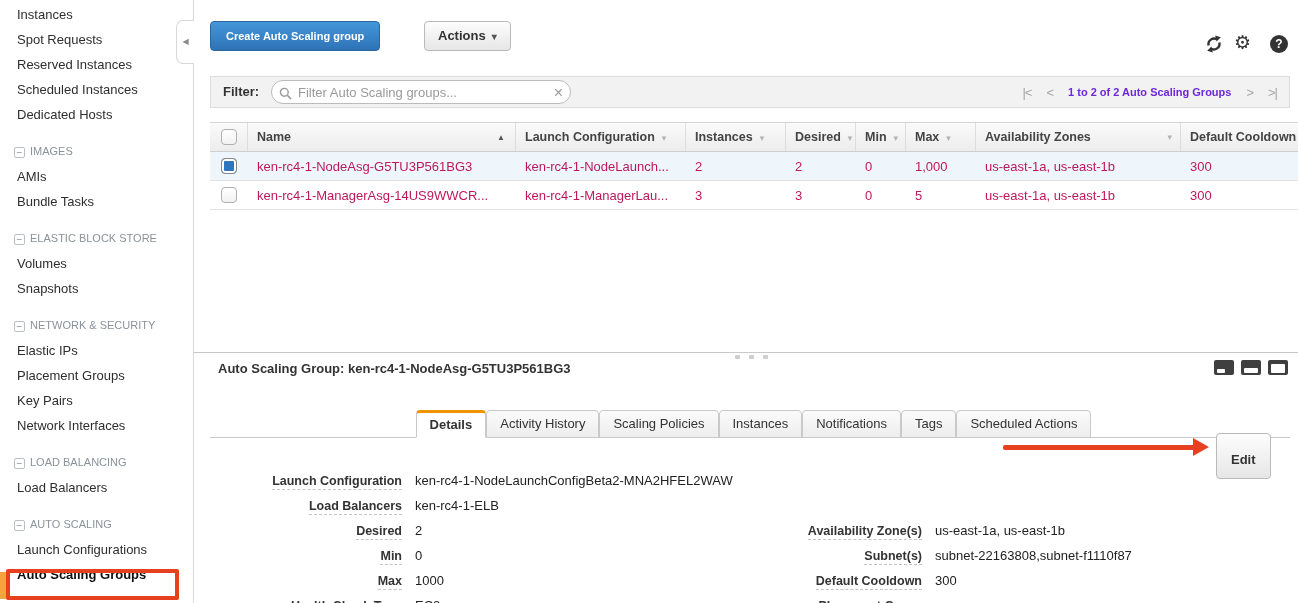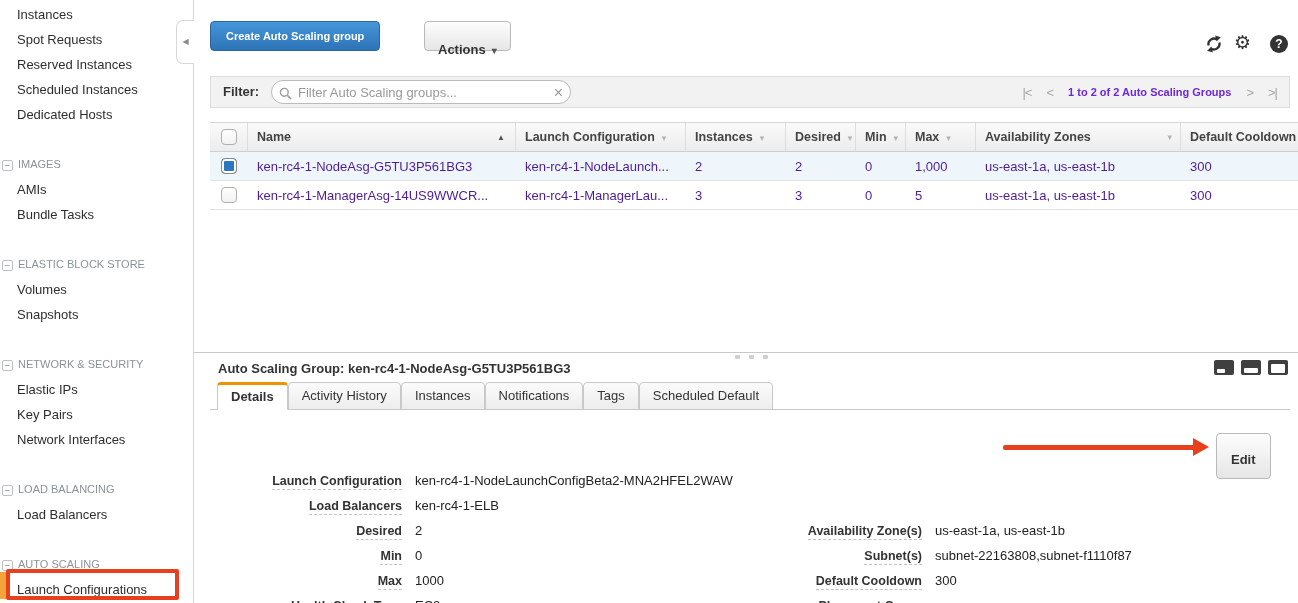--- a/index.html
+++ b/index.html
@@ -4,35 +4,35 @@
 <style>
   * { margin:0; padding:0; box-sizing:border-box; }
   html,body { width:1298px; height:603px; overflow:hidden; background:#fff;
     font-family:"Liberation Sans","DejaVu Sans",sans-serif; color:#333; }
 
   
   #sidebar { position:absolute; left:0; top:0; width:193px; height:603px; background:#fff; padding-top:2px; }
   #sidebar-divider { position:absolute; left:193px; top:0; width:1px; height:603px; background:#d8d8d8; }
   .side-item { height:25px; line-height:25px; padding-left:17px; font-size:13px; color:#2e2e2e; cursor:pointer; white-space:nowrap; }
   .side-item.selected { font-weight:bold; color:#111; }
-  .side-header { height:25px; line-height:25px; margin-top:25px; padding-left:2px; font-size:11px; color:#8a9399; white-space:nowrap; cursor:pointer; }
+  .side-header { height:25px; line-height:25px; margin-top:12px; padding-left:14px; font-size:11px; color:#8a9399; white-space:nowrap; cursor:pointer; }
   .minus-box { display:inline-block; width:11px; height:11px; border:1px solid #b9bfc3; border-radius:2px; background:#fff;
     color:#8a9399; font-size:10px; line-height:9px; text-align:center; vertical-align:-1px; margin-right:5px; }
   #collapse-tab { position:absolute; left:176px; top:20px; width:18px; height:44px; background:#fff;
     border:1px solid #d8d8d8; border-right:none; border-radius:7px 0 0 7px; text-align:center; cursor:pointer; }
   #collapse-tab .tri { color:#8a8a8a; font-size:8px; line-height:42px; }
   #selected-orange-bar { position:absolute; left:0; top:572px; width:7px; height:27px; background:#f5a33c; }
   #annotation-box { position:absolute; left:6px; top:569px; width:173px; height:31px; border:4px solid #e6401f; border-radius:2px; z-index:40; pointer-events:none; }
 
   
   .btn-primary { position:absolute; left:210px; top:21px; height:30px; padding:0 15px; background:linear-gradient(#4596da,#2d73b6);
     border:1px solid #2b66a0; border-radius:4px; color:#fff; font-weight:bold; font-size:11px; line-height:28px; cursor:pointer; }
   .btn-gray { background:linear-gradient(#fdfdfd,#e6e6e6); border:1px solid #b9b9b9; border-radius:4px;
     color:#333; font-weight:bold; font-size:13px; cursor:pointer; }
-  #actions-btn { position:absolute; left:424px; top:21px; height:30px; padding:14px 13px; line-height:28px; }
+  #actions-btn { position:absolute; left:424px; top:21px; height:30px; padding:0 13px; line-height:28px; }
   #actions-btn .caret { font-size:10px; color:#555; margin-left:6px; }
   #refresh-btn { position:absolute; left:1205px; top:35px; width:18px; height:18px; cursor:pointer; }
   #settings-btn { position:absolute; left:1234px; top:31px; font-size:19px; color:#333; cursor:pointer; }
   #help-btn { position:absolute; left:1270px; top:35px; width:18px; height:18px; background:#333; border-radius:50%;
     color:#fff; font-weight:bold; font-size:12px; text-align:center; line-height:18px; cursor:pointer; }
 
   
   #filter-bar { position:absolute; left:210px; top:76px; width:1080px; height:32px; background:#f2f2f2; border:1px solid #ddd; }
   #filter-label { position:absolute; left:12px; top:0; line-height:30px; font-size:13px; font-weight:bold; color:#333; }
   #filter-input-wrap { position:absolute; left:60px; top:3px; width:300px; height:24px; background:#fff; border:1px solid #bbb; border-radius:12px; }
@@ -44,21 +44,21 @@
   #pagination { position:absolute; right:12px; top:0; height:30px; display:flex; align-items:center; gap:15px; }
   .pg-arrow { color:#a5a5a5; font-size:13px; letter-spacing:-1px; cursor:pointer; }
   #pagination-text { font-size:11px; font-weight:bold; color:#6d28d9; }
 
   
   #table { position:absolute; left:210px; top:122px; width:1091px; }
   .tr { display:flex; }
   #thead { height:30px; background:linear-gradient(#fafafa,#ececec); border-top:1px solid #d5d5d5; border-bottom:1px solid #cfcfcf; }
   .th { font-size:12.5px; font-weight:bold; color:#444; line-height:29px; padding-left:9px; border-right:1px solid #ddd;
     white-space:nowrap; overflow:hidden; cursor:pointer; position:relative; }
-  .td { font-size:13px; color:#4c1d95; line-height:29px; padding-left:9px; white-space:nowrap; overflow:hidden; }
+  .td { font-size:13px; color:#be185d; line-height:29px; padding-left:9px; white-space:nowrap; overflow:hidden; }
   .row { height:29px; border-bottom:1px solid #e3e3e3; cursor:pointer; }
   .row.selected { background:#eef6fc; }
   .col-cb{width:38px; display:flex; align-items:center; justify-content:center; padding-left:0;}
   .col-name{width:268px;} .col-lc{width:170px;} .col-inst{width:100px;} .col-des{width:70px;}
   .col-min{width:50px;} .col-max{width:70px;} .col-az{width:205px;} .col-dc{width:120px; border-right:none;}
   .sort-asc { position:absolute; right:10px; top:0; font-size:8px; color:#555; line-height:29px; }
   .sort-caret { font-size:9px; color:#b3b3b3; margin-left:7px; }
   .checkbox { width:16px; height:16px; border:1px solid #b0b0b0; border-radius:4px; background:linear-gradient(#fff,#f1f1f1); cursor:pointer; }
   .checkbox.checked { background:#2e77c0; box-shadow:inset 0 0 0 2px #fff; border-color:#8a8a8a; }
 
@@ -67,21 +67,21 @@
   #drag-handle { position:absolute; left:735px; top:355px; display:flex; gap:9px; cursor:row-resize; }
   #drag-handle i { width:5px; height:4px; background:#cfcfcf; border-radius:1px; }
   #panel-title { position:absolute; left:218px; top:361px; font-size:13px; font-weight:bold; color:#333; }
   #pane-icons { position:absolute; left:1214px; top:360px; display:flex; gap:7px; }
   .pane-icon { width:20px; height:15px; background:#3f3f3f; border-radius:2px; position:relative; cursor:pointer; }
   .pane-icon i { position:absolute; left:3px; bottom:2px; background:#fff; border-radius:1px; }
   .pane-small i { width:8px; height:4px; }
   .pane-half i { width:14px; height:5px; }
   .pane-full i { width:14px; height:9px; }
 
-  #tabs { position:absolute; left:210px; top:382px; width:1080px; height:28px; border-bottom:1px solid #c9c9c9; display:flex; padding-left:7px; }
+  #tabs { position:absolute; left:210px; top:410px; width:1080px; height:28px; border-bottom:1px solid #c9c9c9; display:flex; padding-left:7px;justify-content:center; }
   .tab { height:28px; line-height:26px; padding:0 13px; font-size:13px; color:#333; background:linear-gradient(#fbfbfb,#ededed);
     border:1px solid #c9c9c9; border-radius:4px 4px 0 0; cursor:pointer; white-space:nowrap; }
   .tab.active { background:#fff; font-weight:bold; border-top:3px solid #ef9300; border-bottom:1px solid #fff; line-height:23px; margin-bottom:-1px; }
 
   #edit-btn { position:absolute; left:1216px; top:433px; height:46px; padding:12px 14px; line-height:27px; }
   #edit-arrow-shaft { position:absolute; left:1003px; top:445px; width:192px; height:5px; background:#e6401f; border-radius:2px; }
   #edit-arrow-head { position:absolute; left:1193px; top:438px; width:0; height:0;
     border-top:9px solid transparent; border-bottom:9px solid transparent; border-left:16px solid #e6401f; }
 
   .fields { position:absolute; }
@@ -107,20 +107,21 @@
   <div class="side-header"><span class="minus-box">−</span><span>IMAGES</span></div>
   <div class="side-item">AMIs</div>
   <div class="side-item">Bundle Tasks</div>
 
   <div class="side-header"><span class="minus-box">−</span><span>ELASTIC BLOCK STORE</span></div>
   <div class="side-item">Volumes</div>
   <div class="side-item">Snapshots</div>
 
   <div class="side-header"><span class="minus-box">−</span><span>NETWORK &amp; SECURITY</span></div>
   <div class="side-item">Elastic IPs</div>
+  <div class="side-item">Placement Groups</div>
   <div class="side-item">Key Pairs</div>
   <div class="side-item">Network Interfaces</div>
 
   <div class="side-header"><span class="minus-box">−</span><span>LOAD BALANCING</span></div>
   <div class="side-item">Load Balancers</div>
 
   <div class="side-header"><span class="minus-box">−</span><span>AUTO SCALING</span></div>
   <div class="side-item">Launch Configurations</div>
   <div class="side-item selected">Auto Scaling Groups</div>
 </div>
@@ -224,24 +225,25 @@
       <i></i>
     </span>
   <span class="pane-icon pane-full">
       <i></i>
     </span>
 </div>
 
 <div id="tabs">
   <span class="tab active">Details</span>
   <span class="tab">Activity History</span>
+  <span class="tab">Scaling Policies</span>
   <span class="tab">Instances</span>
   <span class="tab">Notifications</span>
   <span class="tab">Tags</span>
-  <span class="tab">Scheduled Default</span>
+  <span class="tab">Scheduled Actions</span>
 </div>
 
 <button class="btn-gray" id="edit-btn">Edit</button>
 <div id="edit-arrow-shaft"></div>
 <div id="edit-arrow-head"></div>
 
 <div class="fields" id="fields-left">
   <div class="field-row">
     <span class="field-label"><b>Launch Configuration</b></span>
     <span class="field-value">ken-rc4-1-NodeLaunchConfigBeta2-MNA2HFEL2WAW</span>

